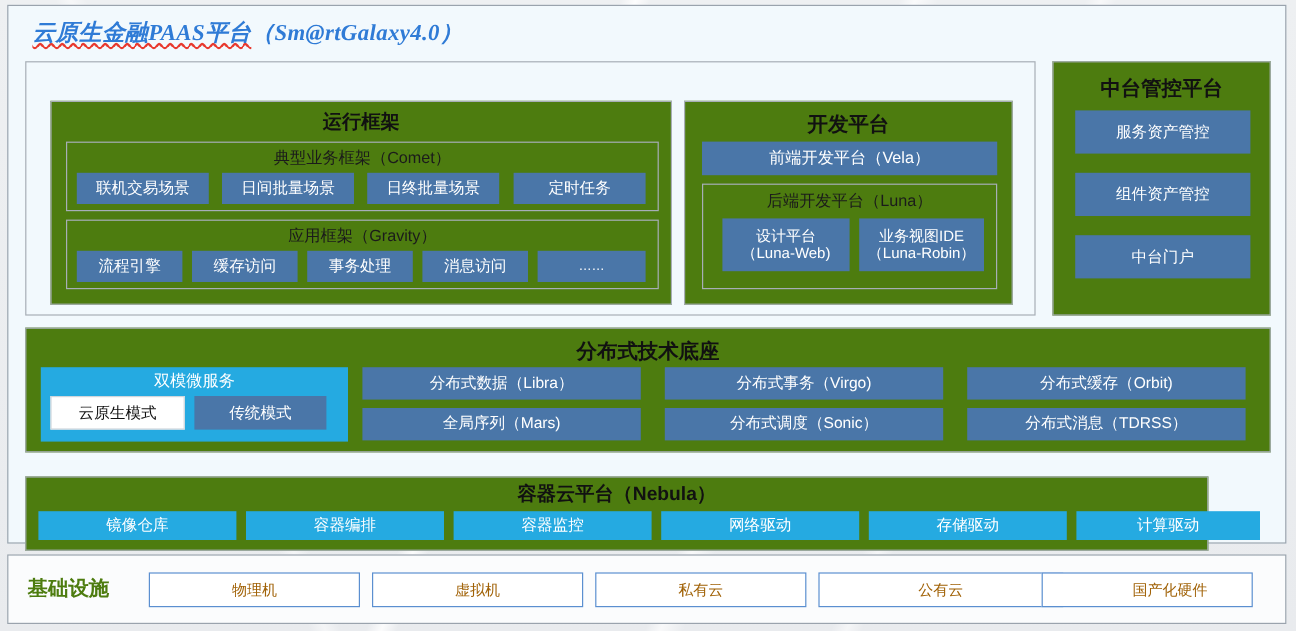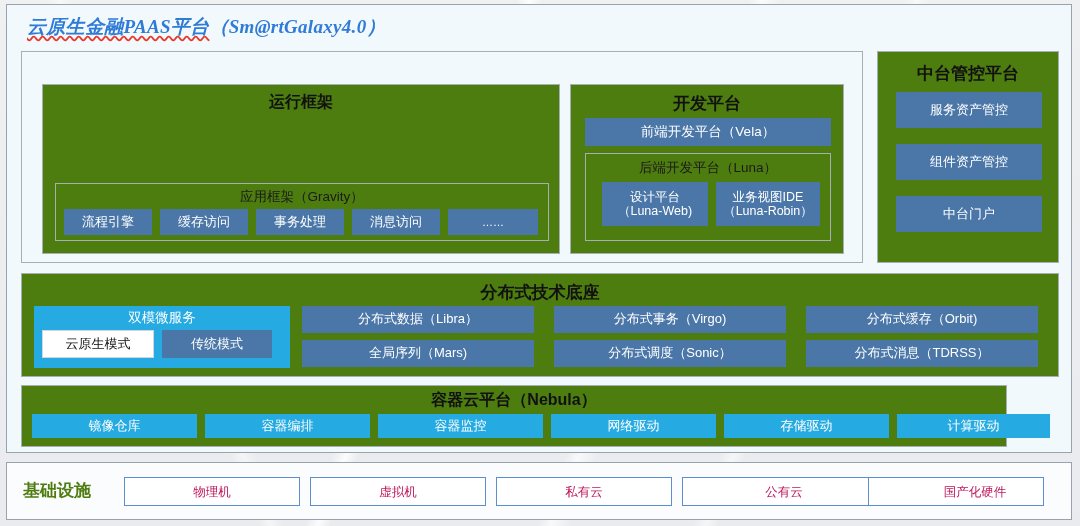--- a/index.html
+++ b/index.html
@@ -57,21 +57,21 @@
   .chip{
     position:absolute;box-sizing:border-box;
     background:#4a76a8;color:#fff;
     display:flex;align-items:center;justify-content:center;
     text-align:center;line-height:1.12;
     font-size:13px;white-space:nowrap;
   }
   .chip.two-line{white-space:normal;font-size:12.5px;}
   .chip.cyan{background:#25aae1;}
   .chip.white-chip{background:#ffffff;color:#101010;border:1px solid #cfd6dc;}
-  .chip.outline{background:#ffffff;color:#be185d;border:1px solid #5b8fd0;font-size:12.5px;}
+  .chip.outline{background:#ffffff;color:#a16207;border:1px solid #5b8fd0;font-size:12.5px;}
 
   
   #lowcode{left:14px;top:46px;width:842px;height:212px;}
   #lowcode > .hdr{position:absolute;left:0;right:0;top:20px;font-size:17px;margin-top:29px;}
 
   #runtime{left:20px;top:32px;width:518px;height:170px;}
   #runtime > .hdr{position:absolute;left:0;right:0;top:7px;font-size:16px;}
 
   #comet{left:12px;top:33px;width:494px;height:58px;}
   #comet > .sub-hdr{position:absolute;left:0;right:0;top:4px;font-size:13.5px;}
@@ -90,21 +90,21 @@
   #midoffice > .hdr{position:absolute;left:0;right:0;top:10px;font-size:17px;}
 
   
   #dist{left:14px;top:268px;width:1038px;height:104px;}
   #dist > .hdr{position:absolute;left:0;right:0;top:7px;font-size:17px;}
 
   #dualmode{position:absolute;left:12px;top:32px;width:256px;height:62px;background:#25aae1;box-sizing:border-box;}
   #dualmode .dm-title{position:absolute;left:0;right:0;top:3px;text-align:center;color:#fff;font-size:13.5px;}
 
   
-  #container{left:14px;top:380px;width:986px;height:62px;padding-left:48px;}
+  #container{left:14px;top:392px;width:986px;height:62px;padding-left:48px;}
   #container > .hdr{position:absolute;left:0;right:0;top:4px;font-size:16px;}
 
   
   #infra{
     position:absolute;left:6px;top:462px;width:1066px;height:58px;
     background:#fbfcfd;border:1px solid #9aa3ad;box-sizing:border-box;
   }
   #infra .infra-label{
     position:absolute;left:16px;top:16px;font-size:17px;font-weight:bold;color:#4d7c0f;white-space:nowrap;
   }
@@ -119,20 +119,27 @@
   <div class="platform">
 
     <div class="platform-title"><span class="wavy">云原生金融PAAS平台</span><span>（Sm@rtGalaxy4.0）</span></div>
 
     <div class="box" id="lowcode">
       <div class="hdr">低代码应用开发平台</div>
 
       <div class="box white" id="runtime">
         <div class="hdr">运行框架</div>
 
+        <div class="box white" id="comet">
+          <div class="sub-hdr">典型业务框架（Comet）</div>
+          <div class="chip" style="left:8px;top:25px;width:110px;height:26px;">联机交易场景</div>
+          <div class="chip" style="left:129px;top:25px;width:110px;height:26px;">日间批量场景</div>
+          <div class="chip" style="left:250px;top:25px;width:110px;height:26px;">日终批量场景</div>
+          <div class="chip" style="left:372px;top:25px;width:110px;height:26px;">定时任务</div>
+        </div>
 
         <div class="box white" id="gravity">
           <div class="sub-hdr">应用框架（Gravity）</div>
           <div class="chip" style="left:8px;top:25px;width:88px;height:26px;">流程引擎</div>
           <div class="chip" style="left:104px;top:25px;width:88px;height:26px;">缓存访问</div>
           <div class="chip" style="left:200px;top:25px;width:88px;height:26px;">事务处理</div>
           <div class="chip" style="left:296px;top:25px;width:88px;height:26px;">消息访问</div>
           <div class="chip" style="left:392px;top:25px;width:90px;height:26px;font-size:11px;">……</div>
         </div>
       </div>

